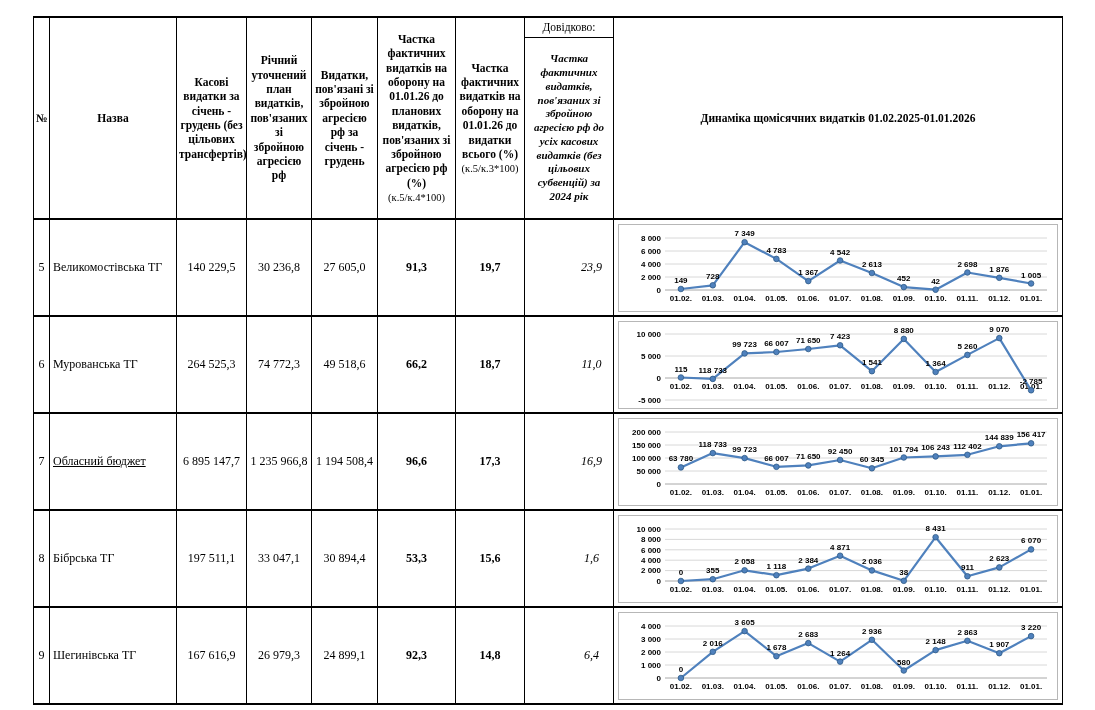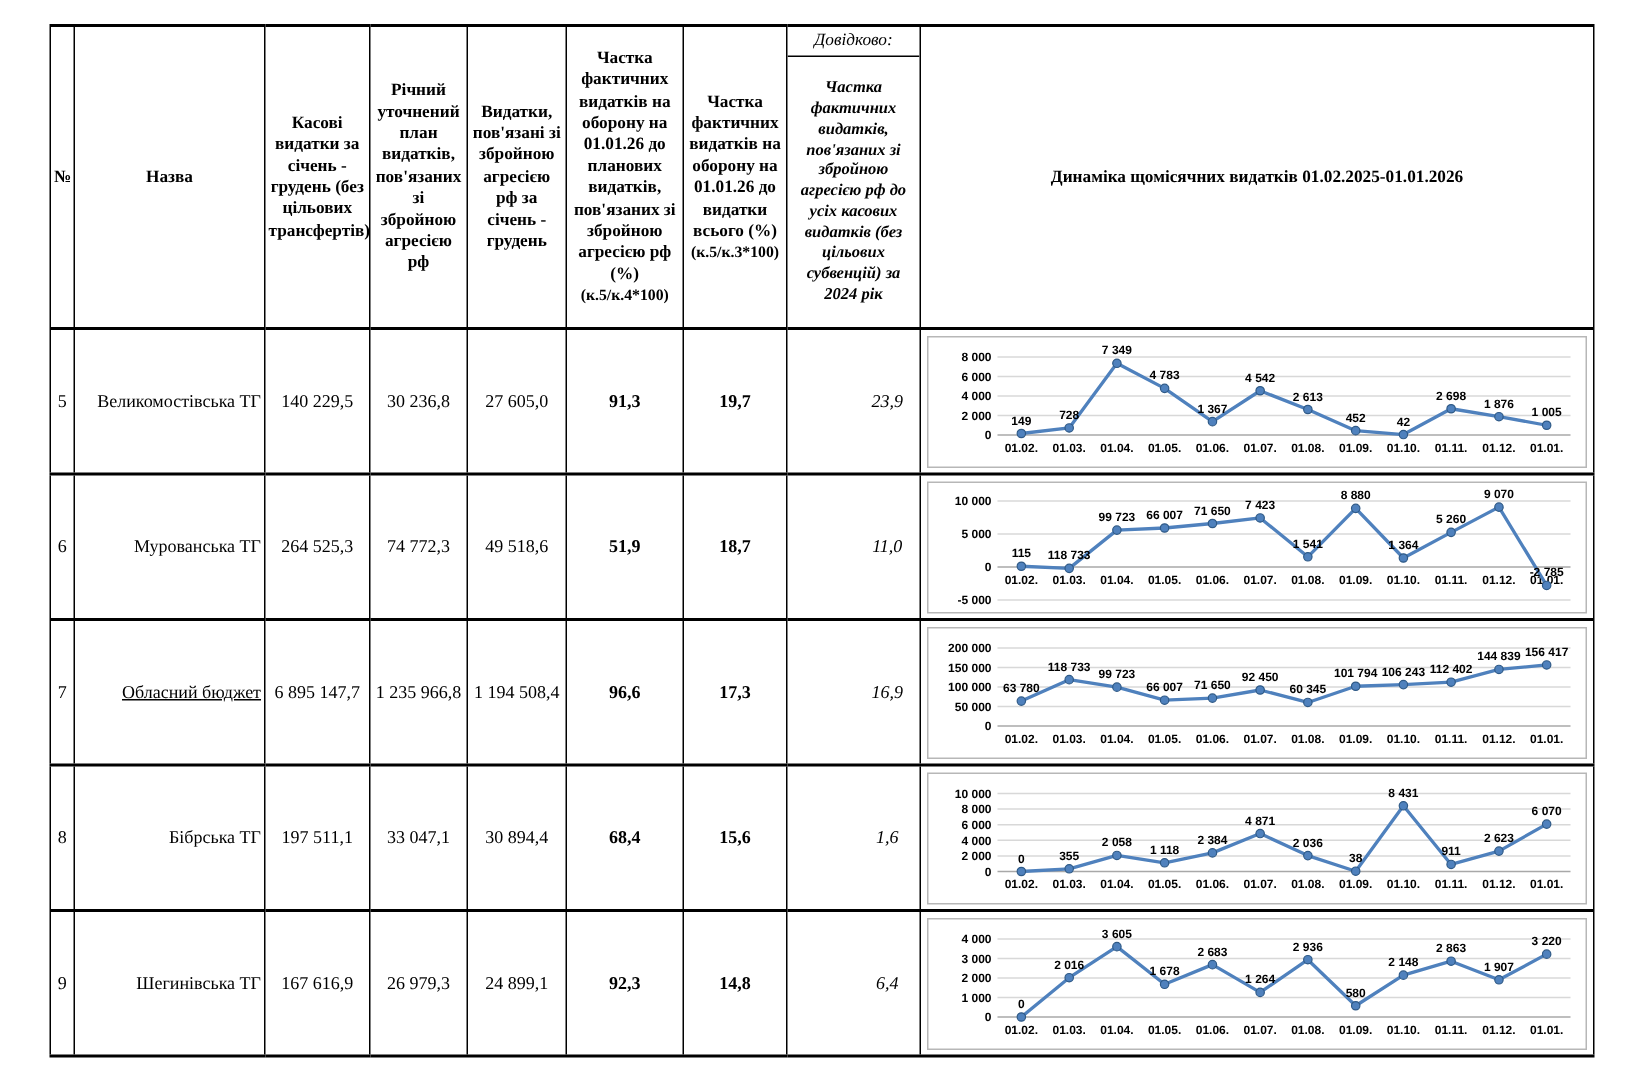--- a/index.html
+++ b/index.html
@@ -13,27 +13,27 @@
     border-left:1px solid #000;border-right:1px solid #000;
     border-top:2px solid #000;border-bottom:2px solid #000;
     padding:0 2px;overflow:hidden;
     font-size:12px;line-height:1.25;
     vertical-align:middle;text-align:center;
   }
   .report-table thead th{height:200px;font-weight:bold;font-size:11.5px;}
   .report-table tbody tr{height:97px;}
   th.ref-th{vertical-align:top;font-weight:normal;padding:0;}
   .ref-label{
-    font-style:italic;font-weight:normal;font-size:11.5px;
+    font-weight:normal;font-size:11.5px;
     border-bottom:1px solid #000;padding:2px 0 3px 0;
   }
   .ref-text{font-style:italic;font-size:11px;margin-top:14px;padding:0 3px;}
-  .hdr-sub{font-weight:bold;font-size:10.5px;margin-top:1px;}
+  .hdr-sub{font-weight:normal;font-size:10.5px;margin-top:1px;}
   .chart-title-th{font-size:12px;}
-  td.c-name{text-align:right;padding-left:3px;font-size:12px;}
+  td.c-name{text-align:left;padding-left:3px;font-size:12px;}
   td.c-num{font-size:12px;}
   td.c-bold{font-weight:bold;}
   td.c-ital{font-style:italic;padding-left:47px;}
   td.c-chart{padding:0;vertical-align:middle;}
   .u{text-decoration:underline;}
   .chartbox{
     width:440px;height:88px;margin:0 auto;
     border:1px solid #b7b7b7;background:#ffffff;
     box-sizing:border-box;
   }
@@ -139,21 +139,21 @@
             </svg>
           </div>
         </td>
     </tr>
     <tr>
       <td class="c-num">6</td>
       <td class="c-name">Мурованська ТГ</td>
       <td>264 525,3</td>
       <td>74 772,3</td>
       <td>49 518,6</td>
-      <td class="c-bold">51,9</td>
+      <td class="c-bold">66,2</td>
       <td class="c-bold">18,7</td>
       <td class="c-ital">11,0</td>
       <td class="c-chart">
           <div class="chartbox">
             <svg width="438" height="86" xmlns="http://www.w3.org/2000/svg" style="overflow:hidden">
               <line x1="46" y1="78.0" x2="428" y2="78.0" stroke="#d8d8d8" stroke-width="1"></line>
               <text x="42" y="80.8" text-anchor="end" font-family="Liberation Sans, sans-serif" font-size="8" font-weight="bold" fill="#000000">-5 000</text>
               <line x1="46" y1="56.0" x2="428" y2="56.0" stroke="#a8a8a8" stroke-width="1"></line>
               <text x="42" y="58.8" text-anchor="end" font-family="Liberation Sans, sans-serif" font-size="8" font-weight="bold" fill="#000000">0</text>
               <line x1="46" y1="34.0" x2="428" y2="34.0" stroke="#d8d8d8" stroke-width="1"></line>
@@ -263,21 +263,21 @@
             </svg>
           </div>
         </td>
     </tr>
     <tr>
       <td class="c-num">8</td>
       <td class="c-name">Бібрська ТГ</td>
       <td>197 511,1</td>
       <td>33 047,1</td>
       <td>30 894,4</td>
-      <td class="c-bold">68,4</td>
+      <td class="c-bold">53,3</td>
       <td class="c-bold">15,6</td>
       <td class="c-ital">1,6</td>
       <td class="c-chart">
           <div class="chartbox">
             <svg width="438" height="86" xmlns="http://www.w3.org/2000/svg" style="overflow:hidden">
               <line x1="46" y1="65.0" x2="428" y2="65.0" stroke="#a8a8a8" stroke-width="1"></line>
               <text x="42" y="67.8" text-anchor="end" font-family="Liberation Sans, sans-serif" font-size="8" font-weight="bold" fill="#000000">0</text>
               <line x1="46" y1="54.6" x2="428" y2="54.6" stroke="#d8d8d8" stroke-width="1"></line>
               <text x="42" y="57.4" text-anchor="end" font-family="Liberation Sans, sans-serif" font-size="8" font-weight="bold" fill="#000000">2 000</text>
               <line x1="46" y1="44.2" x2="428" y2="44.2" stroke="#d8d8d8" stroke-width="1"></line>

